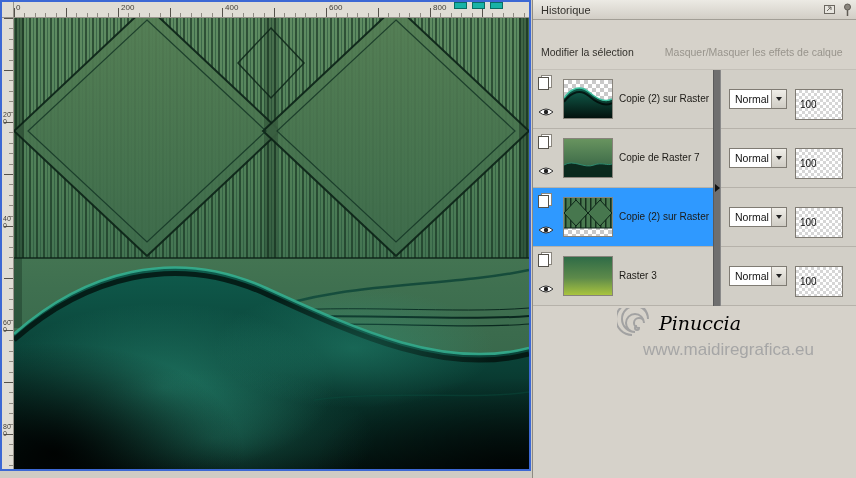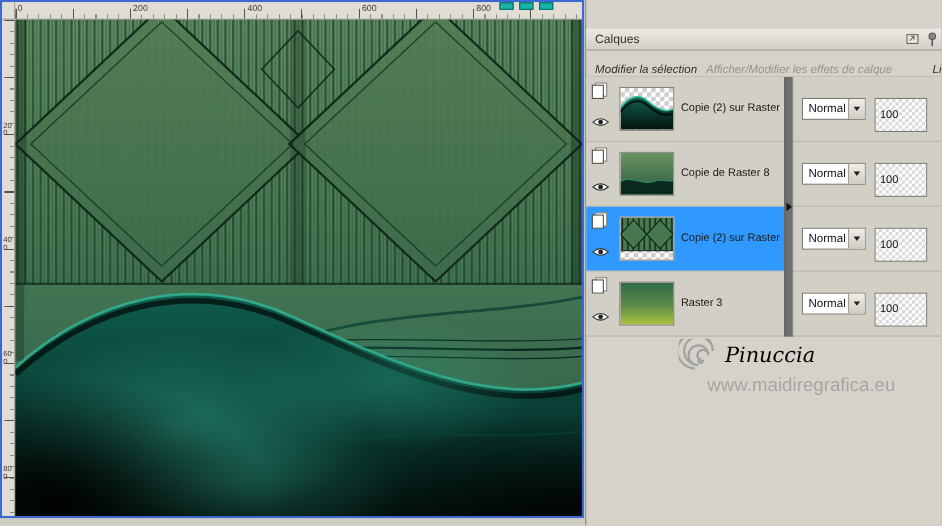--- a/index.html
+++ b/index.html
@@ -50,24 +50,23 @@
     background:linear-gradient(#eceae4,#d2cec6);
     border-bottom:1px solid #a29e96; display:flex; align-items:center;
   }
   .history-header { top:0; }
   .layers-header { top:26px; }
   .panel-title { margin-left:8px; font-size:11px; color:#33312c; }
   .header-icons { margin-left:auto; margin-right:4px; display:flex; gap:7px; align-items:center; }
 
   .layers-toolbar {
     position:absolute; left:0; right:0; top:46px; height:24px;
-    display:flex; align-items:flex-end; gap:8px; padding-left:8px;
+    display:flex; align-items:flex-start; gap:31px; padding-left:8px;
     font-size:10.5px; white-space:nowrap; overflow:hidden;
     border-bottom:1px solid #c4c0b8;
-    font-style:italic;
   }
   .tb-enabled { color:#33312c; }
   .tb-disabled { color:#98948c; }
   .tb-trunc { margin-left:auto; color:#33312c; }
 
   .layers-list { position:absolute; left:0; right:0; top:70px; height:236px; }
   .layer-row { position:absolute; left:0; right:0; height:59px; background:#d2cfc7; border-bottom:1px solid #b6b2aa; }
   .row-left { position:absolute; left:0; top:0; width:180px; height:100%; }
   .row-left.selected { background:#2f99ff; }
   .pages-icon { position:absolute; left:3px; top:4px; }
@@ -203,38 +202,38 @@
         <ellipse cx="200" cy="420" rx="160" ry="70" fill="url(#glow1)" opacity="0.6"></ellipse>
         <ellipse cx="40" cy="435" rx="190" ry="110" fill="url(#dark1)"></ellipse>
         <ellipse cx="500" cy="450" rx="200" ry="90" fill="url(#dark1)" opacity="0.85"></ellipse>
         <path d="M300,382 C380,372 460,382 515,374" stroke="#0a4a3c" stroke-width="1.5" fill="none" opacity="0.5"></path>
       </svg>
     </div>
   </div>
 
   <div class="right-panel">
 
-
-    <div class="panel-header layers-header">
-      <span class="panel-title">Calques</span>
+    <div class="panel-header history-header">
+      <span class="panel-title">Historique</span>
       <span class="header-icons">
         <svg width="13" height="11">
             <rect x="1.5" y="1.5" width="10" height="8" fill="#e8e6e0" stroke="#6b6760"></rect>
             <path d="M4,7 L8,3 M8,3 h-3 M8,3 v3" stroke="#6b6760" fill="none"></path>
           </svg>
         <svg width="9" height="14">
             <circle cx="4.5" cy="4" r="3" fill="#8a867e" stroke="#5f5b54"></circle>
             <line x1="4.5" y1="7" x2="4.5" y2="13" stroke="#5f5b54" stroke-width="1.5"></line>
           </svg>
       </span>
     </div>
 
+
     <div class="layers-toolbar">
       <span class="tb-enabled">Modifier la sélection</span>
-      <span class="tb-disabled">Afficher/Modifier les effets de calque</span>
+      <span class="tb-disabled">Masquer/Masquer les effets de calque</span>
       <span class="tb-trunc">Li</span>
     </div>
 
     <div class="layers-list">
 
       <div class="layer-row" style="top:0">
         <div class="row-left">
           <span class="pages-icon">
             <svg width="18" height="16">
                 <rect x="5.5" y="1.5" width="10" height="12" fill="#fff" stroke="#8a867e"></rect>
@@ -295,21 +294,21 @@
                   <linearGradient id="t2g" x1="0" y1="0" x2="0" y2="1">
                     <stop offset="0" stop-color="#68945f"></stop>
                     <stop offset="1" stop-color="#2c5a40"></stop>
                   </linearGradient>
                 </defs>
               <rect width="48" height="38" fill="url(#t2g)"></rect>
               <path d="M0,26 C10,20 20,30 30,26 C38,23 44,27 48,25 L48,38 L0,38 Z" fill="#06231a" opacity="0.9"></path>
               <path d="M0,26 C10,20 20,30 30,26 C38,23 44,27 48,25" stroke="#2f9a7e" stroke-width="1" fill="none" opacity="0.8"></path>
             </svg>
           </span>
-          <span class="layer-name">Copie de Raster 8</span>
+          <span class="layer-name">Copie de Raster 7</span>
         </div>
         <div class="row-right">
           <div class="blend-select">
             <span class="blend-label">Normal</span>
             <span class="dd-btn">
                 <span class="dd-arrow"></span>
               </span>
           </div>
           <div class="opacity-box checker-sm">
             <span class="opacity-value">100</span>

